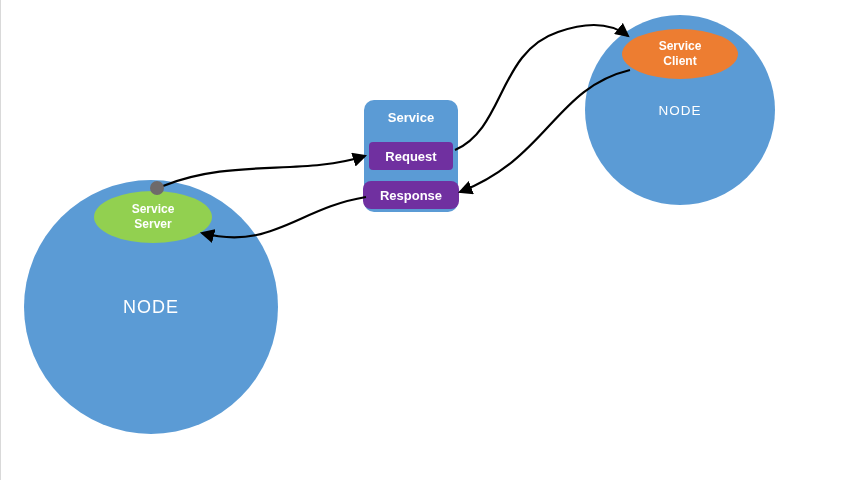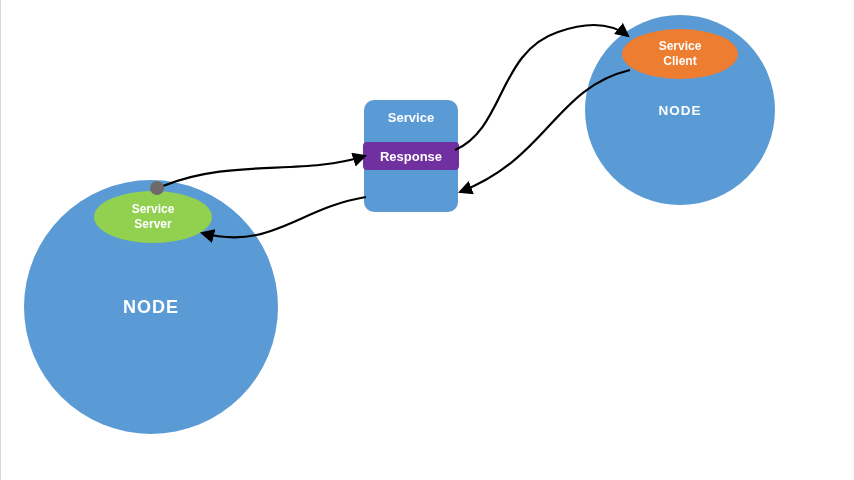--- a/index.html
+++ b/index.html
@@ -24,21 +24,21 @@
     background:#d9d9d9;
   }
   .node-circle{
     position:absolute;border-radius:50%;
     background:var(--node-blue);
     display:flex;align-items:center;justify-content:center;
   }
   .node-circle.left{left:24px;top:180px;width:254px;height:254px;}
   .node-circle.right{left:585px;top:15px;width:190px;height:190px;}
   .node-label{
-    color:var(--label-white);font-weight:bold;letter-spacing:1px;
+    color:var(--label-white);font-weight:normal;letter-spacing:1px;
   }
   .node-label.big{font-size:18px;}
   .node-label.small{font-size:13.5px;}
   .oval{
     position:absolute;border-radius:50%;
     display:flex;flex-direction:column;align-items:center;justify-content:center;
     color:var(--label-white);font-weight:bold;font-size:12px;line-height:1.25;
     z-index:3;
   }
   .oval.client{left:94px;top:191px;width:118px;height:52px;background:var(--client-green);}
@@ -58,21 +58,21 @@
     color:var(--label-white);font-weight:bold;font-size:13px;
     height:16px;line-height:16px;margin-bottom:16px;
   }
   .pill{
     background:var(--box-purple);border-radius:4px;
     color:var(--label-white);font-weight:600;font-size:13px;
     display:flex;align-items:center;justify-content:center;
     height:28px;
   }
   .pill.request{width:84px;margin-bottom:11px;}
-  .pill.response{width:96px;}
+  .pill.response{width:96px;border-radius:8px;}
   svg.arrows{
     position:absolute;left:0;top:0;z-index:5;pointer-events:none;
   }
   svg.arrows path.flow{
     fill:none;stroke:var(--arrow-black);stroke-width:2.2;
   }
   svg.arrows .head{fill:var(--arrow-black);}
 </style>
 </head>
 <body>
@@ -94,20 +94,23 @@
     <span>Server</span>
   </div>
 
   <div class="oval server">
     <span>Service</span>
     <span>Client</span>
   </div>
 
   <div class="service-box">
     <div class="service-title">Service</div>
+    <div class="pill request">
+      <span>Request</span>
+    </div>
     <div class="pill response">
       <span>Response</span>
     </div>
   </div>
 
   <svg class="arrows" width="854" height="480" viewBox="0 0 854 480">
     <defs>
       <marker id="arrow" viewBox="0 0 10 10" refX="8.5" refY="5" markerWidth="6.5" markerHeight="6.5" orient="auto">
         <path class="head" d="M0,0 L10,5 L0,10 z"></path>
       </marker>

